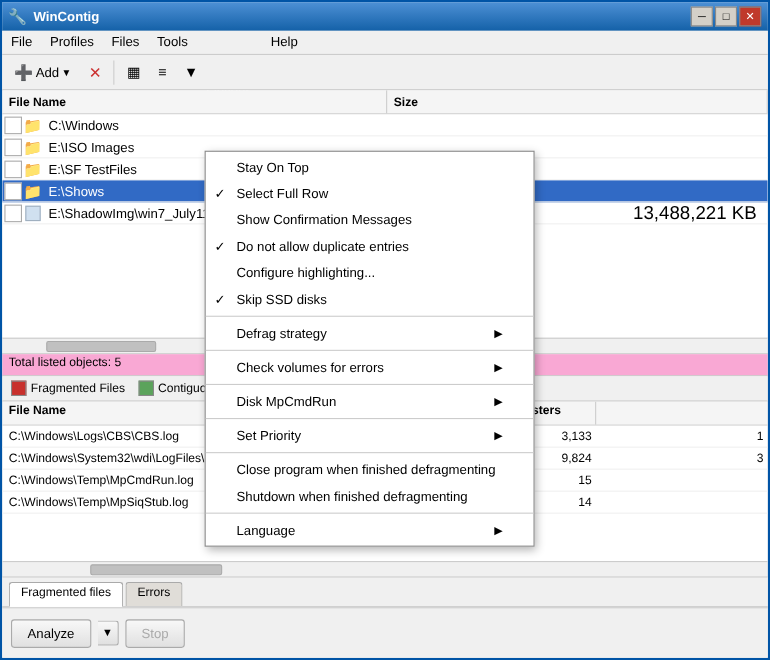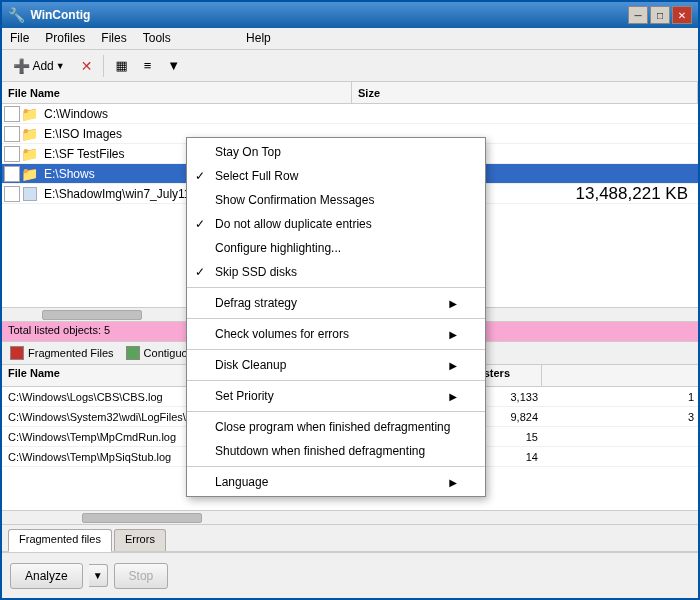--- a/index.html
+++ b/index.html
@@ -509,21 +509,21 @@
           <span>Defrag strategy</span>
           <span class="dropdown-arrow">▶</span>
         </div>
         <div class="dropdown-sep"></div>
         <div class="dropdown-item">
           <span>Check volumes for errors</span>
           <span class="dropdown-arrow">▶</span>
         </div>
         <div class="dropdown-sep"></div>
         <div class="dropdown-item">
-          <span>Disk Cleanup</span>
+          <span>Disk MpCmdRun</span>
           <span class="dropdown-arrow">▶</span>
         </div>
         <div class="dropdown-sep"></div>
         <div class="dropdown-item">
           <span>Set Priority</span>
           <span class="dropdown-arrow">▶</span>
         </div>
         <div class="dropdown-sep"></div>
         <div class="dropdown-item">
           <span>Close program when finished defragmenting</span>

